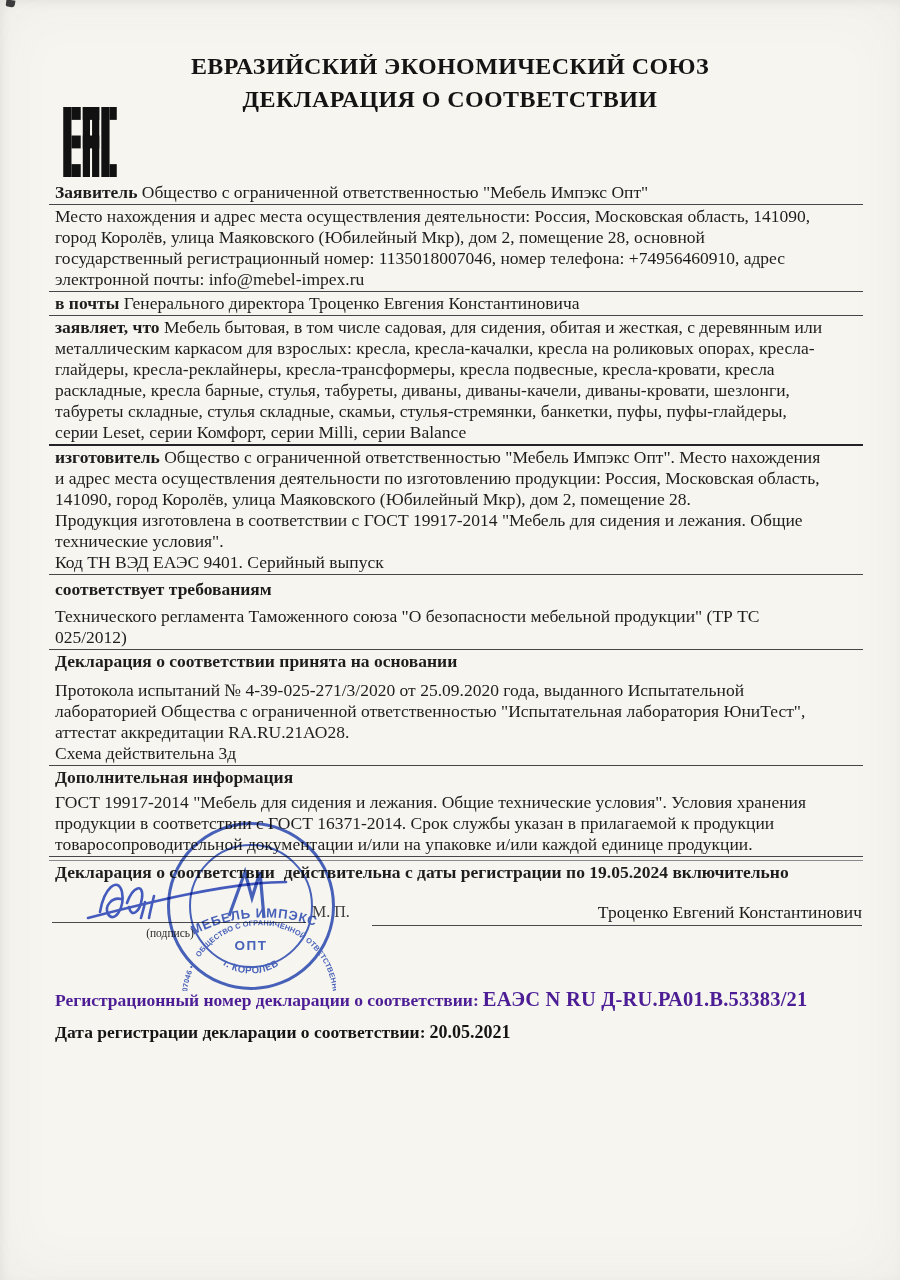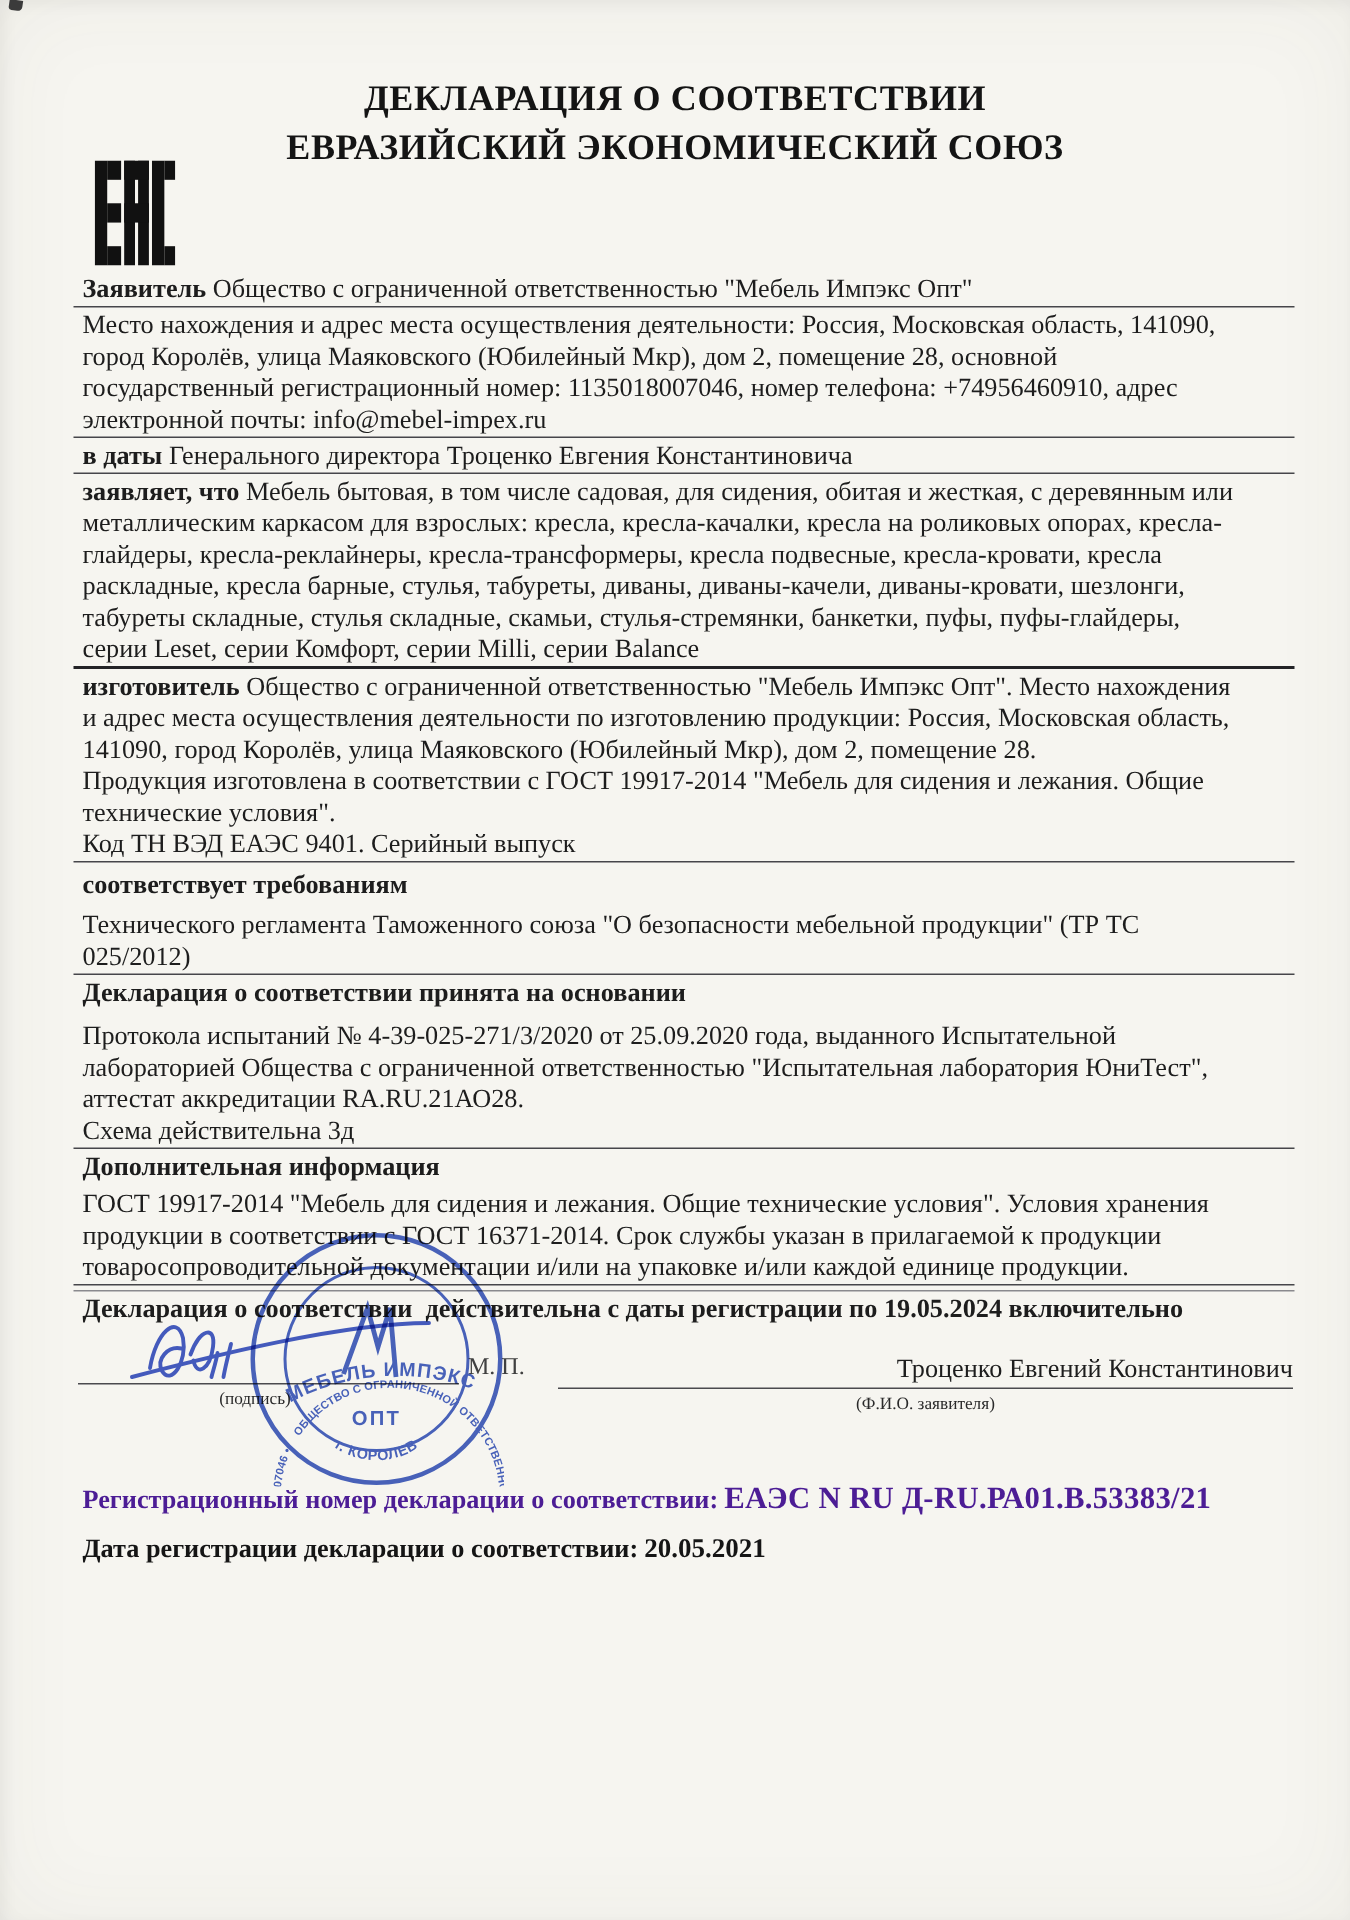--- a/index.html
+++ b/index.html
@@ -46,22 +46,22 @@
   .date-row .val{font-size:18px;margin-top:25px;}
   .stamp text{font-family:"Liberation Sans","DejaVu Sans",sans-serif;}
 </style>
 </head>
 <body>
 
 <div class="page">
   <div class="scan-speck"></div>
 
   <div class="header">
+    <div>ЕВРАЗИЙСКИЙ ЭКОНОМИЧЕСКИЙ СОЮЗ</div>
     <div>ДЕКЛАРАЦИЯ О СООТВЕТСТВИИ</div>
-    <div>ЕВРАЗИЙСКИЙ ЭКОНОМИЧЕСКИЙ СОЮЗ</div>
   </div>
 
   <svg class="eac-logo" width="54" height="70" viewBox="0 0 52 68" aria-hidden="true">
     <g fill="#111">
       <rect x="0" y="0" width="8" height="68"></rect>
       <rect x="8" y="0" width="9" height="12.5"></rect>
       <rect x="8" y="27.7" width="9" height="12.5"></rect>
       <rect x="8" y="55.5" width="9" height="12.5"></rect>
       <rect x="19" y="0" width="7" height="68"></rect>
       <rect x="28" y="0" width="7" height="68"></rect>
@@ -73,21 +73,21 @@
     </g>
   </svg>
 
   <main class="body">
     <p><b>Заявитель</b> <span>Общество с ограниченной ответственностью "Мебель Импэкс Опт"</span></p>
     <div class="rule"></div>
 
     <p>Место нахождения и адрес места осуществления деятельности: Россия, Московская область, 141090,<br>город Королёв, улица Маяковского (Юбилейный Мкр), дом 2, помещение 28, основной<br>государственный регистрационный номер: 1135018007046, номер телефона: +74956460910, адрес<br>электронной почты: info@mebel-impex.ru</p>
     <div class="rule"></div>
 
-    <p><b>в даты</b> <span>Генерального директора Троценко Евгения Константиновича</span></p>
+    <p><b>в почты</b> <span>Генерального директора Троценко Евгения Константиновича</span></p>
     <div class="rule"></div>
 
     <p><b>заявляет, что</b> <span>Мебель бытовая, в том числе садовая, для сидения, обитая и жесткая, с деревянным или<br>металлическим каркасом для взрослых: кресла, кресла-качалки, кресла на роликовых опорах, кресла-<br>глайдеры, кресла-реклайнеры, кресла-трансформеры, кресла подвесные, кресла-кровати, кресла<br>раскладные, кресла барные, стулья, табуреты, диваны, диваны-качели, диваны-кровати, шезлонги,<br>табуреты складные, стулья складные, скамьи, стулья-стремянки, банкетки, пуфы, пуфы-глайдеры,<br>серии Leset, серии Комфорт, серии Milli, серии Balance</span></p>
     <div class="rule heavy"></div>
 
     <p><b>изготовитель</b> <span>Общество с ограниченной ответственностью "Мебель Импэкс Опт". Место нахождения<br>и адрес места осуществления деятельности по изготовлению продукции: Россия, Московская область,<br>141090, город Королёв, улица Маяковского (Юбилейный Мкр), дом 2, помещение 28.</span></p>
     <p>Продукция изготовлена в соответствии с ГОСТ 19917-2014 "Мебель для сидения и лежания. Общие<br>технические условия".</p>
     <p>Код ТН ВЭД ЕАЭС 9401. Серийный выпуск</p>
     <div class="rule"></div>
 
@@ -105,21 +105,20 @@
     <div class="rule dbl"></div>
 
     <p class="bold pre">Декларация о соответствии  действительна с даты регистрации по 19.05.2024 включительно</p>
   </main>
 
   <div class="sig-line left"></div>
   <div class="caption sign">(подпись)</div>
   <div class="mp">М. П.</div>
   <div class="fio-name">Троценко Евгений Константинович</div>
   <div class="sig-line right"></div>
-  <div class="caption fio">(Ф.И.О. заявителя)</div>
 
   <svg class="autograph" width="270" height="80" viewBox="0 0 270 80" aria-hidden="true">
     <g fill="none" stroke="#3c55c5" stroke-width="2.6" stroke-linecap="round">
       <path d="M22,54 C26,30 40,18 44,34 C47,50 36,66 30,56 C26,48 34,39 43,41"></path>
       <path d="M49,45 C55,28 66,25 64,40 C62,55 53,60 51,49"></path>
       <path d="M67,44 C66,50 64,56 63,60"></path>
       <path d="M76,38 C74,46 72,54 71,60"></path>
       <path d="M10,60 C64,46 150,24 208,24"></path>
     </g>
   </svg>

